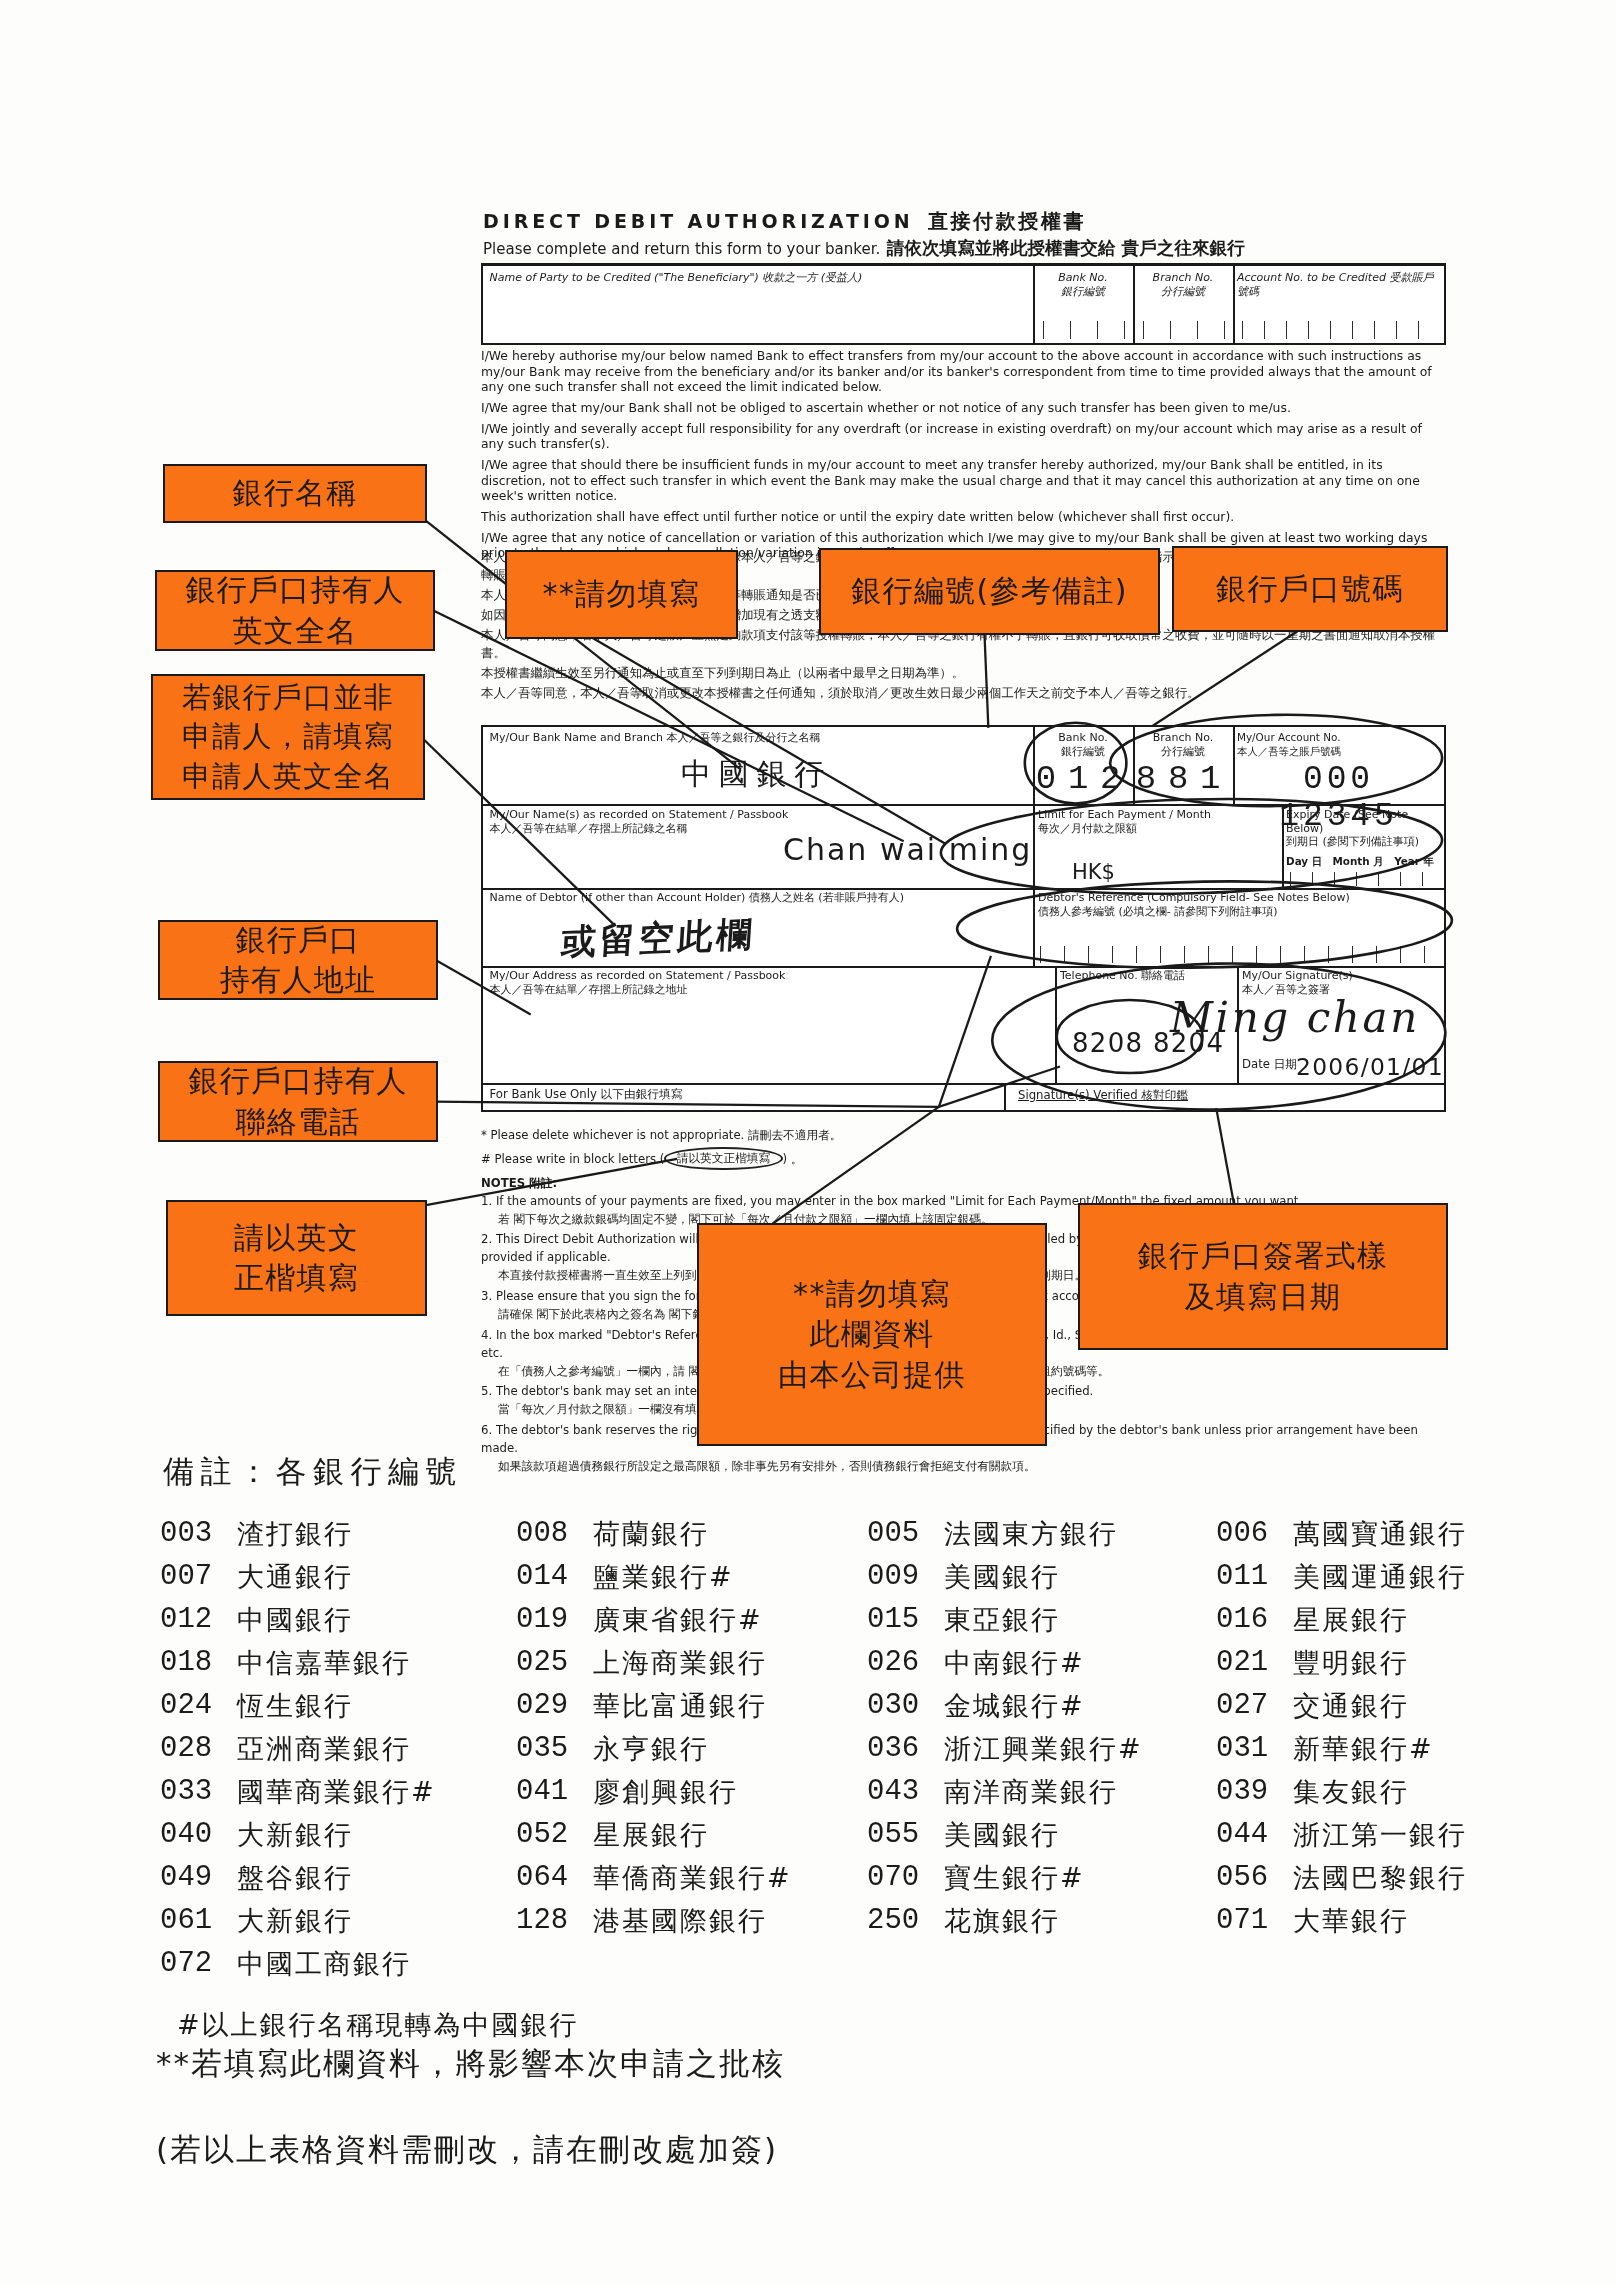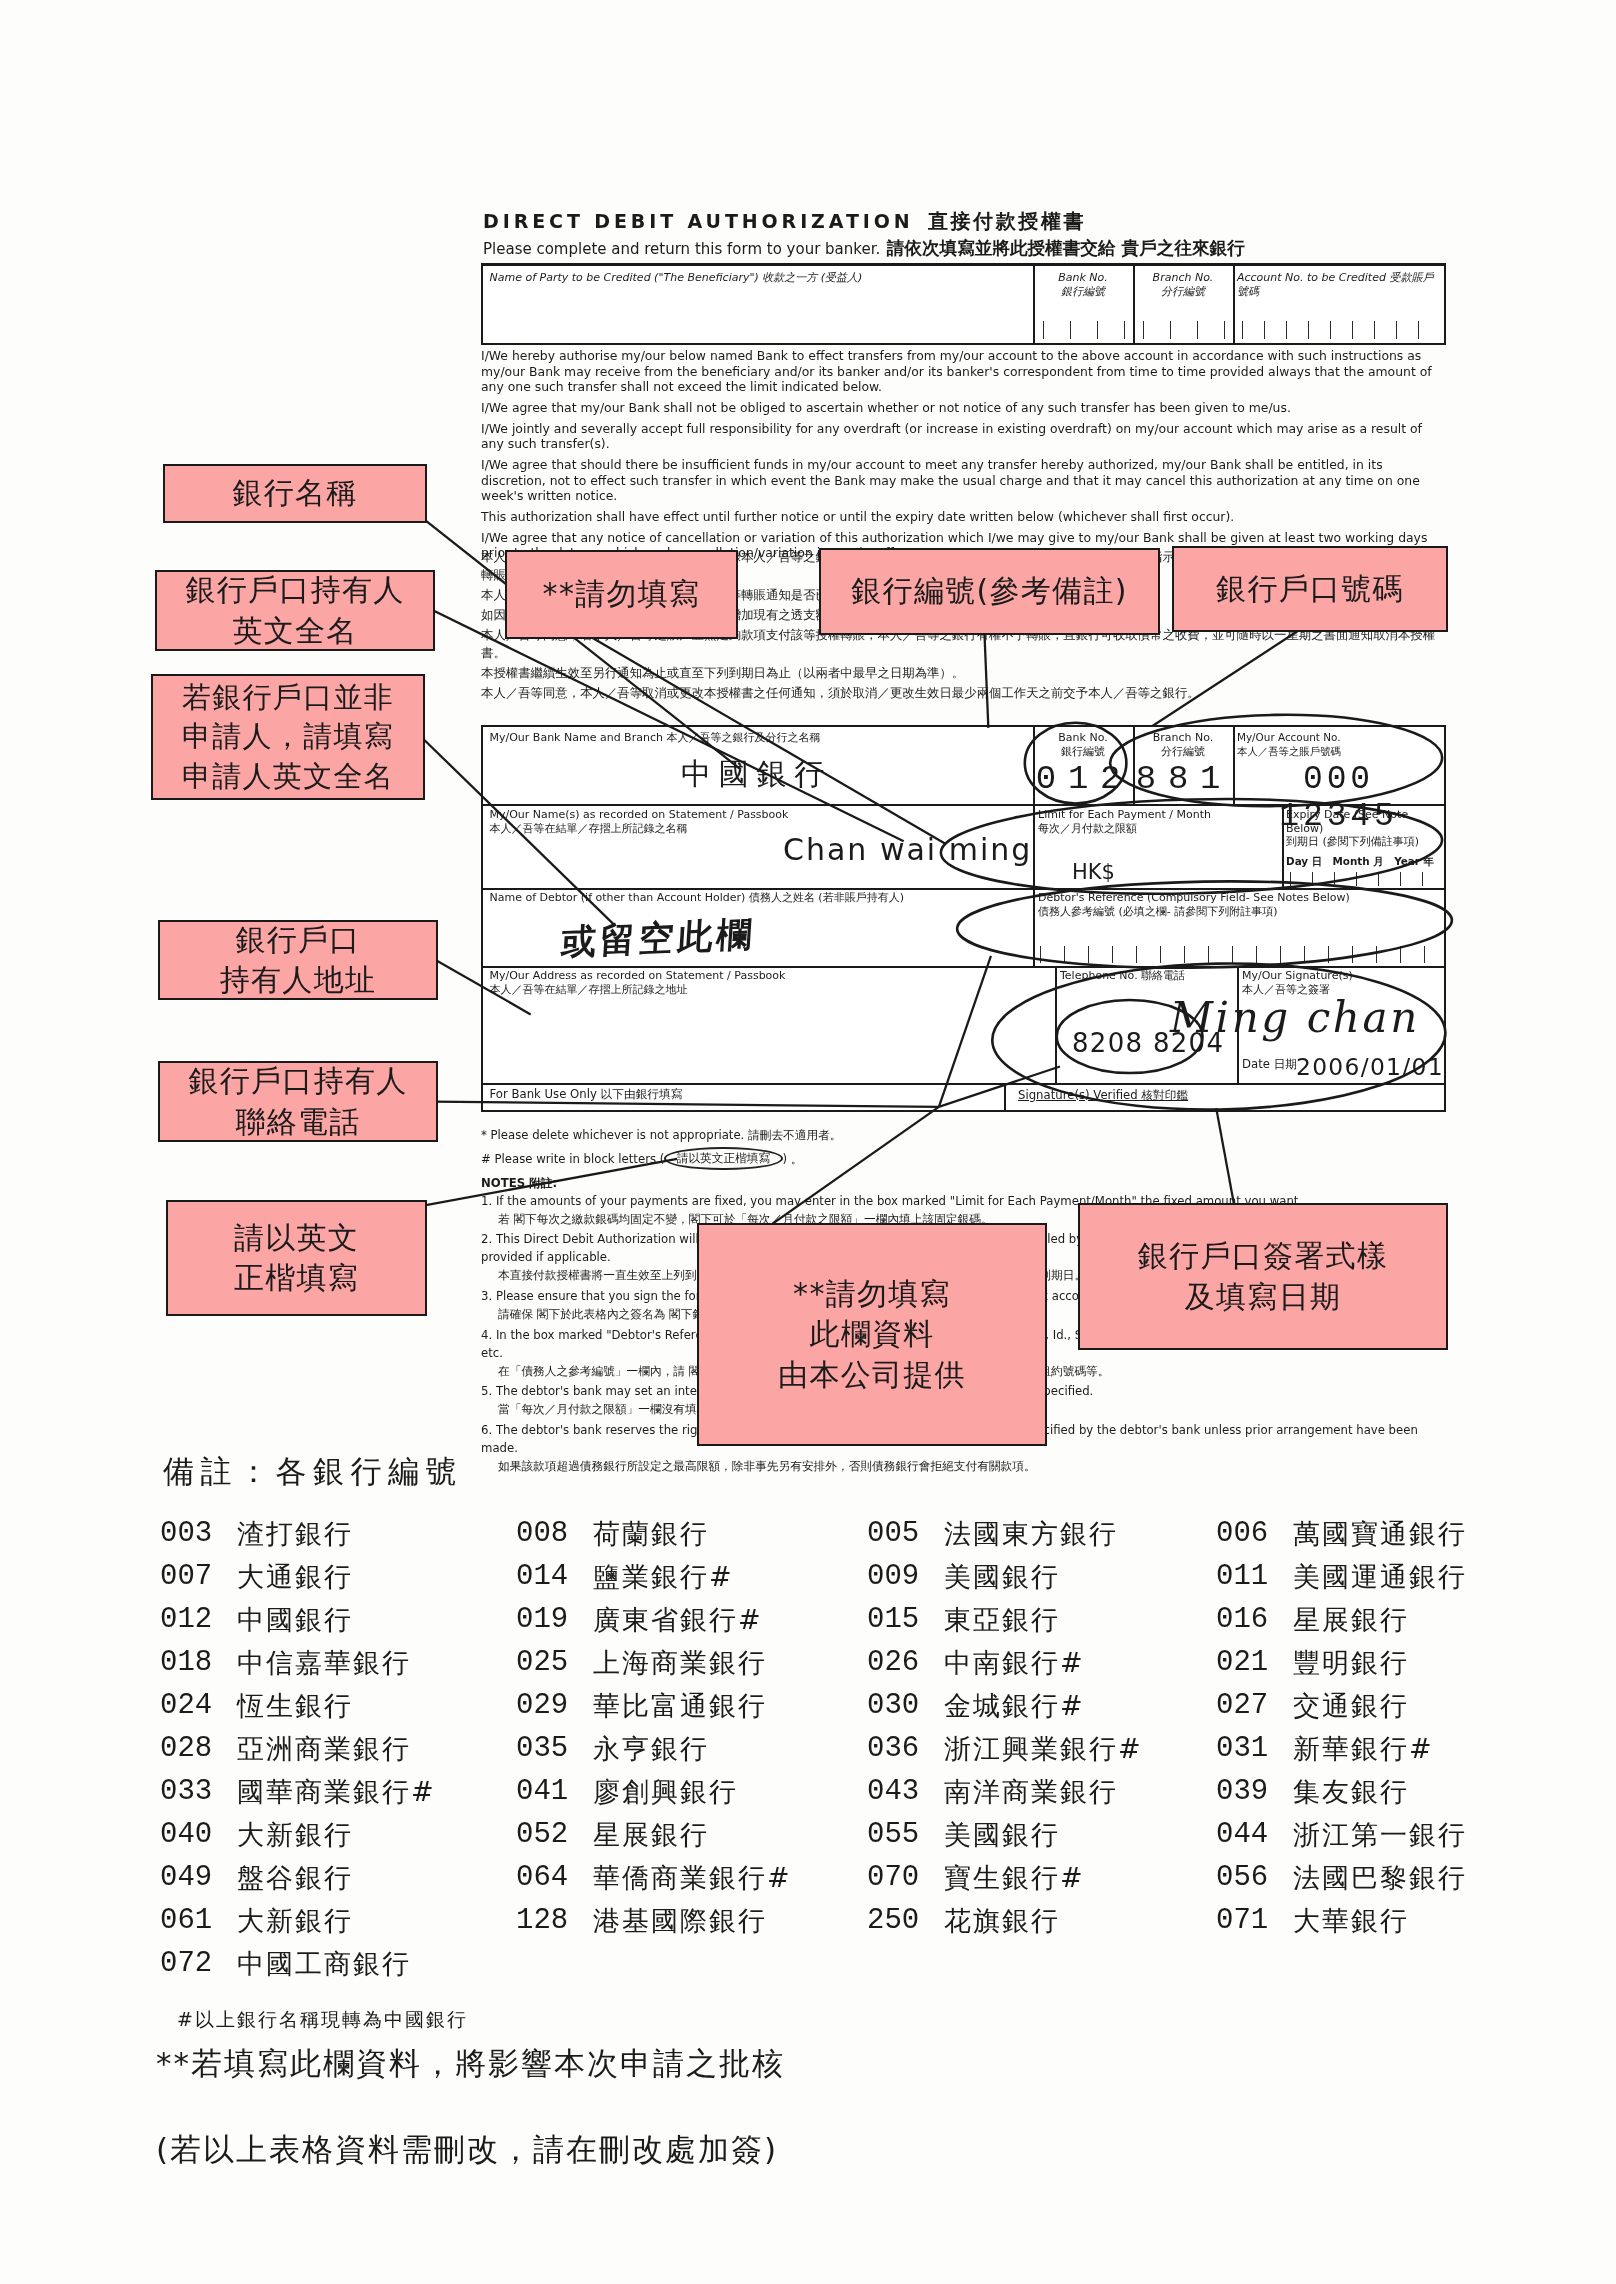--- a/index.html
+++ b/index.html
@@ -17,40 +17,40 @@
   .hline{position:absolute;left:0;right:0;height:2px;background:#1a1a1a;}
   .lab{font-size:11px;line-height:13.7px;}
   .lab .zh{display:block;}
   .center{text-align:center;}
   .ticks{position:absolute;background:repeating-linear-gradient(90deg,#2c2c2c 0 1.3px,transparent 1.3px var(--pitch,29px));}
   
   .terms p{margin:0 0 5.2px 0;font-size:12.4px;line-height:15.6px;}
   .terms-zh p{margin:0 0 2.6px 0;font-size:12.4px;line-height:17.6px;}
   
   .callout{position:absolute;display:flex;align-items:center;justify-content:center;
-           text-align:center;background:#fca5a5;border:2.6px solid #1a1a1a;z-index:5;
+           text-align:center;background:#f97316;border:2.6px solid #1a1a1a;z-index:5;
            font-size:30px;line-height:1.35;white-space:pre-line;letter-spacing:1.3px;}
   
   .val-cjk{font-size:30px;letter-spacing:7.8px;}
   .digits{font-family:"Liberation Mono","DejaVu Sans Mono",monospace;font-size:34px;}
   .hand{font-size:35px;font-weight:600;transform:rotate(-2.5deg) skewX(-6deg);letter-spacing:3.9px;}
   .script{font-family:"DejaVu Serif","Liberation Serif",serif;font-style:italic;font-size:42px;letter-spacing:2.6px;}
   .underl{text-decoration:underline;}
   
   .notes{font-size:11.7px;line-height:18px;}
   .notes .hd{font-weight:600;}
   .note-item{margin-bottom:2.6px;}
   .circled{border:2px solid #222;border-radius:50%;padding:0.7px 10.4px;display:inline-block;}
   
   .bank-heading{font-size:31px;letter-spacing:6.5px;font-weight:500;}
   .bank-col{position:absolute;width:352px;}
   .bank-item{height:43px;display:flex;align-items:center;font-size:27px;}
   .bank-item .code{font-family:"Liberation Mono","DejaVu Sans Mono",monospace;font-size:29px;width:77px;flex:0 0 auto;}
   .bank-item .name{letter-spacing:2px;}
-  .foot1{font-size:19px;letter-spacing:2px;}
+  .foot1{font-size:27px;letter-spacing:2px;}
   .foot2{font-size:31px;letter-spacing:2px;}
   svg.marks{position:absolute;left:0;top:0;z-index:4;pointer-events:none;}
 </style>
 </head>
 <body>
 
 <div class="page">
 
   <div class="abs" style="left:483px;top:208px;">
     <span class="title-en">DIRECT DEBIT AUTHORIZATION</span><span class="title-zh">直接付款授權書</span>

